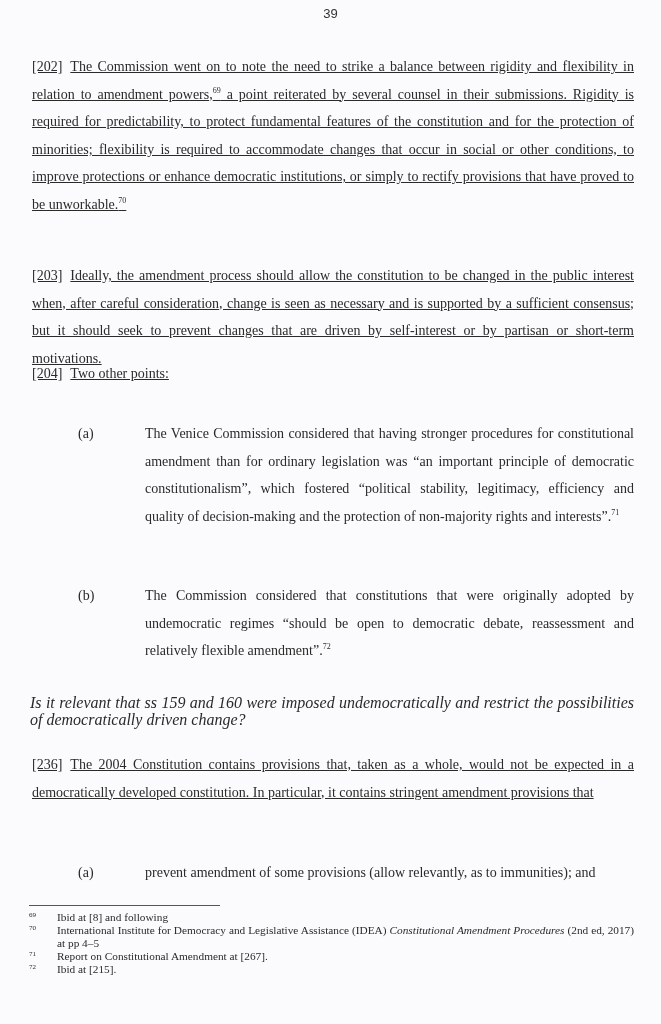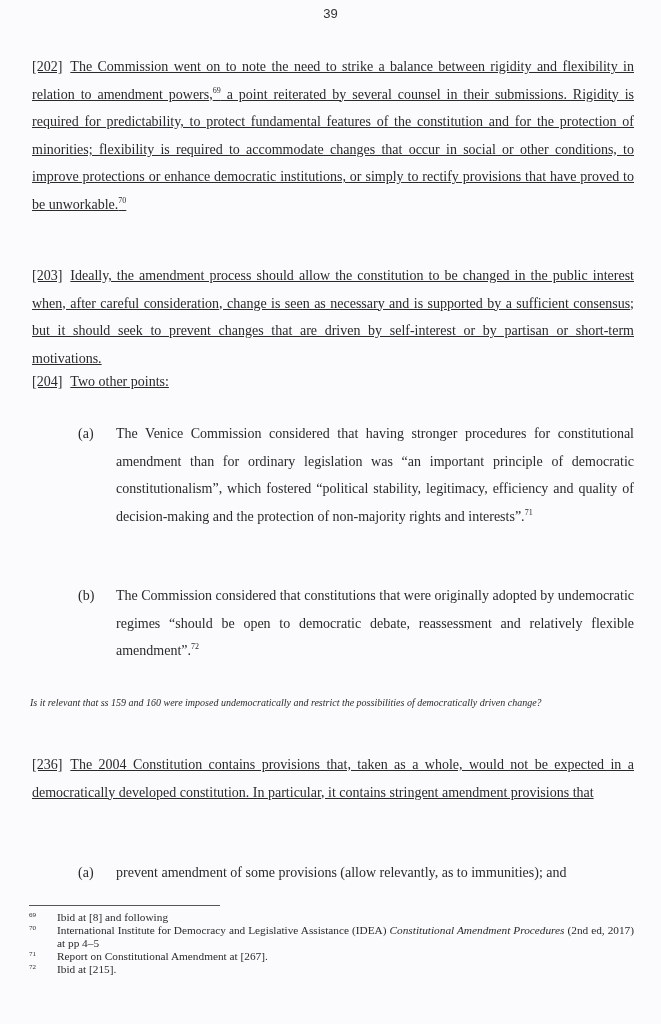--- a/index.html
+++ b/index.html
@@ -19,25 +19,25 @@
     position: absolute; left: 32px; width: 602px;
     font-size: 14px; line-height: 27.6px;
     text-align: justify; text-align-last: left; text-decoration: underline;
   }
   .para .num { margin-right: 8px; }
   .sub {
     position: absolute; left: 78px; width: 556px;
     font-size: 14px; line-height: 27.6px;
   }
   .sub .label { position: absolute; left: 0; top: 0; }
-  .sub .text { margin-left: 38px; text-align: justify; text-align-last: left; display: block; }
+  .sub .text { margin-left: 67px; text-align: justify; text-align-last: left; display: block; }
   sup { font-size: 8px; line-height: 0; vertical-align: 6px; }
   .heading {
     position: absolute; left: 30px; width: 604px;
-    font-size: 10px; line-height: 17px; font-style: italic;
+    font-size: 16px; line-height: 17px; font-style: italic;
     text-align: justify; text-align-last: left;
   }
   .fn-rule {
     position: absolute; left: 29px; top: 905px; width: 191px; height: 1px;
     background: #555;
   }
   .footnotes {
     position: absolute; left: 29px; top: 911px; width: 605px;
     font-size: 11.3px; line-height: 13px;
   }
@@ -51,21 +51,21 @@
 <div class="page-number">39</div>
 
 <div class="para" style="top:53px;">
   <span class="num">[202]</span><span>The Commission went on to note the need to strike a balance between rigidity and flexibility in relation to amendment powers,</span><sup>69</sup><span> a point reiterated by several counsel in their submissions.  Rigidity is required for predictability, to protect fundamental features of the constitution and for the protection of minorities; flexibility is required to accommodate changes that occur in social or other conditions, to improve protections or enhance democratic institutions, or simply to rectify provisions that have proved to be unworkable.</span><sup>70</sup>
 </div>
 
 <div class="para" style="top:230px;margin-top:32px;">
   <span class="num">[203]</span><span>Ideally, the amendment process should allow the constitution to be changed in the public interest when, after careful consideration, change is seen as necessary and is supported by a sufficient consensus; but it should seek to prevent changes that are driven by self-interest or by partisan or short-term motivations.</span>
 </div>
 
-<div class="para" style="top:368px;">
+<div class="para" style="top:360px;">
   <span class="num">[204]</span><span>Two other points:</span>
 </div>
 
 <div class="sub" style="top:420px;">
   <span class="label">(a)</span>
   <span class="text"><span>The Venice Commission considered that having stronger procedures for constitutional amendment than for ordinary legislation was “an important principle of democratic constitutionalism”, which fostered “political stability, legitimacy, efficiency and quality of decision-making and the protection of non-majority rights and interests”.</span><sup>71</sup></span>
 </div>
 
 <div class="sub" style="top:582px;">
   <span class="label">(b)</span>

